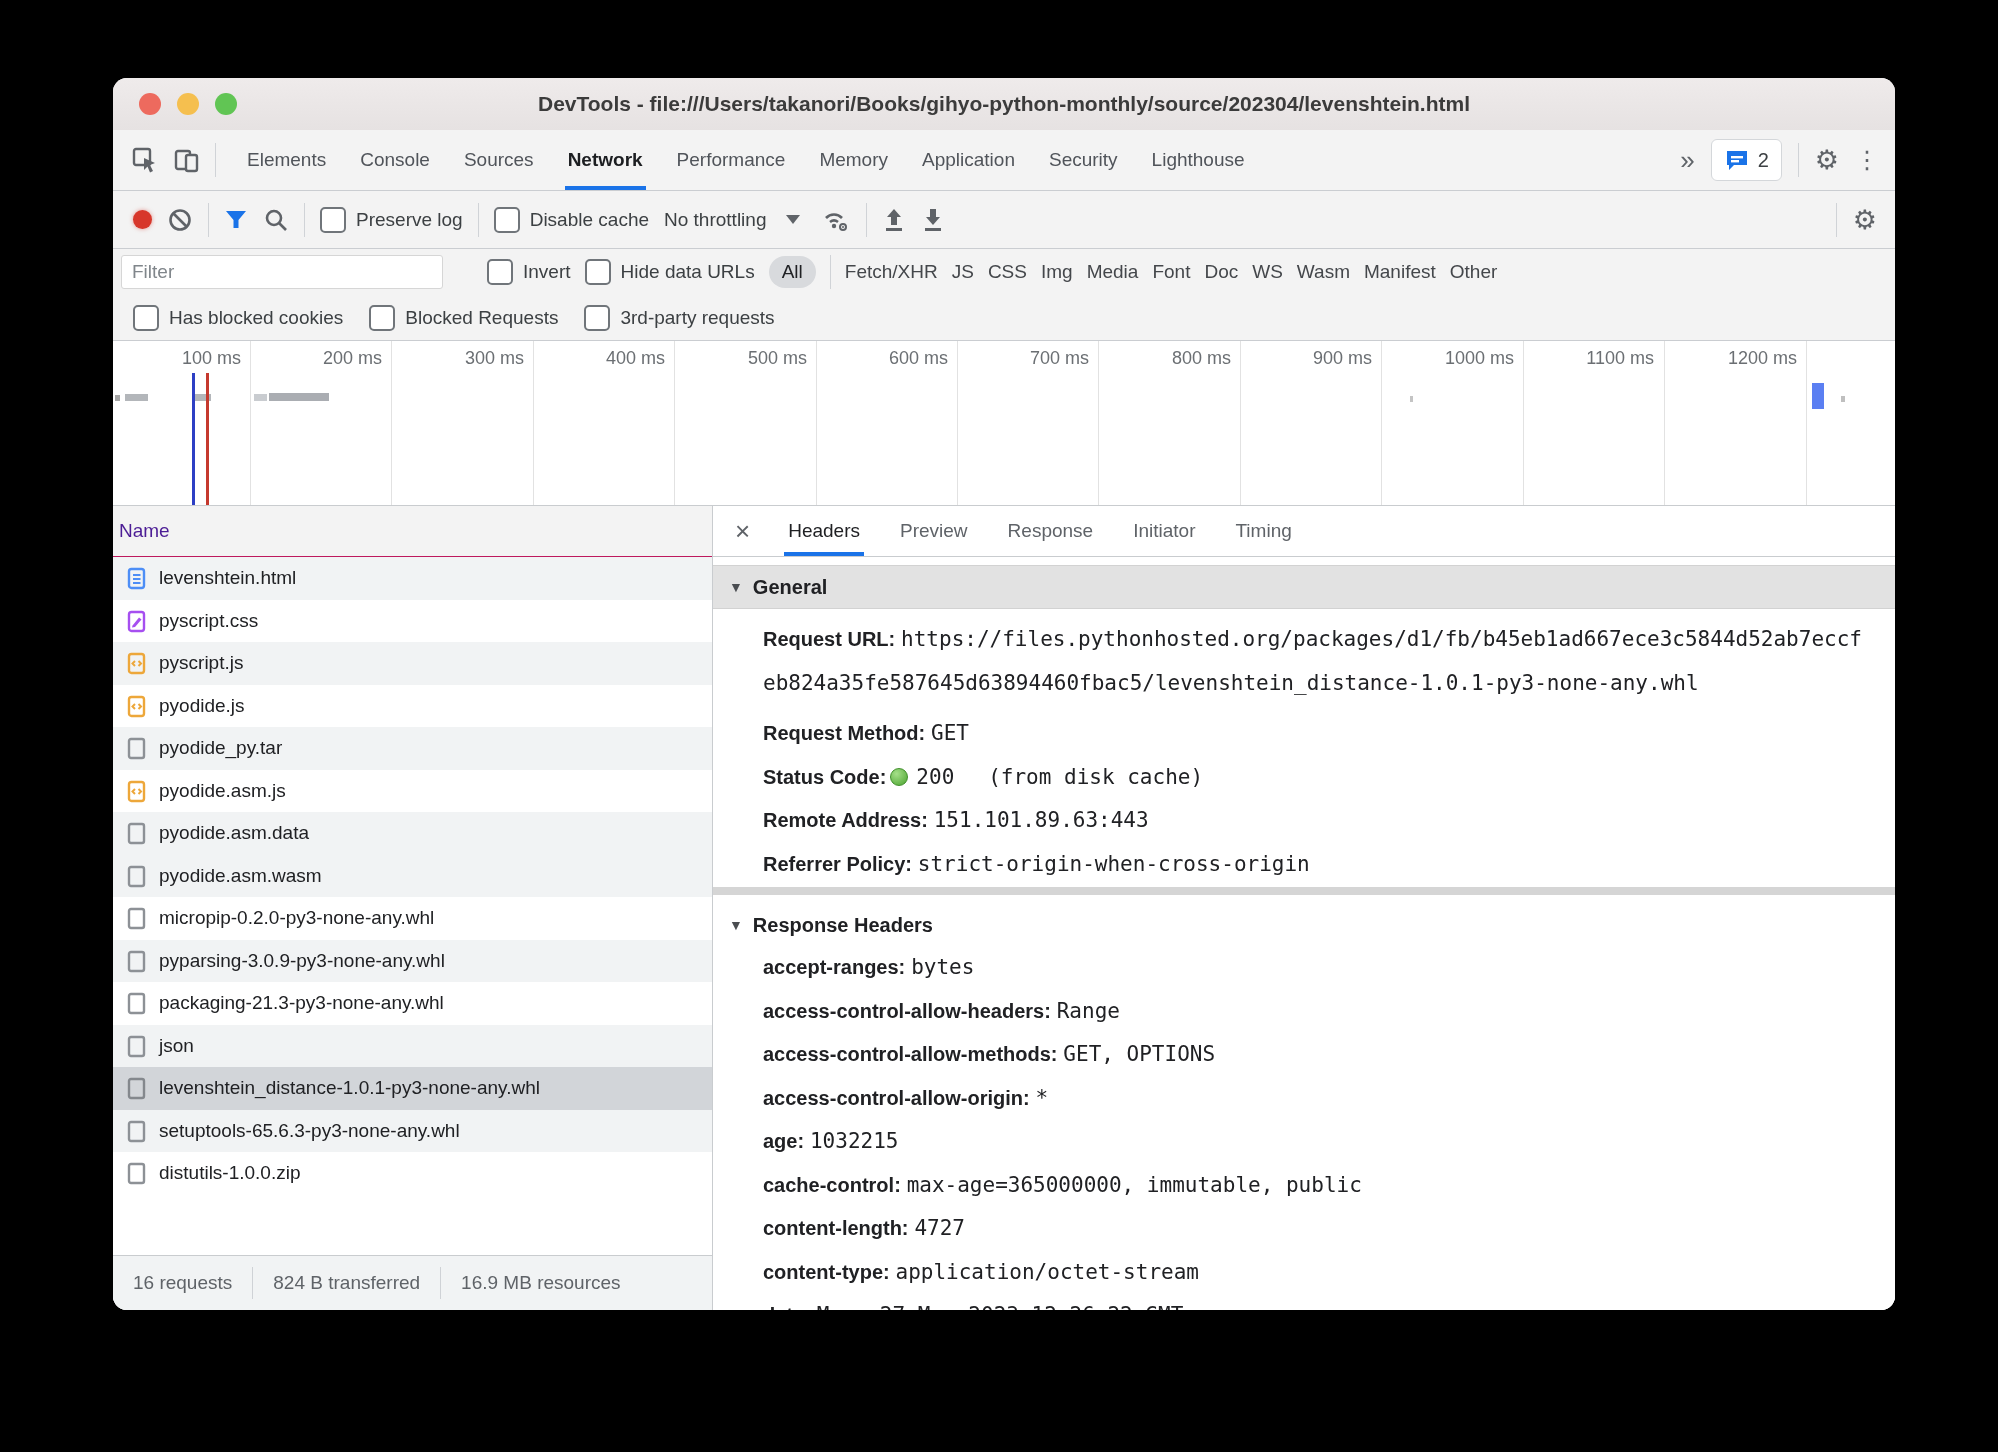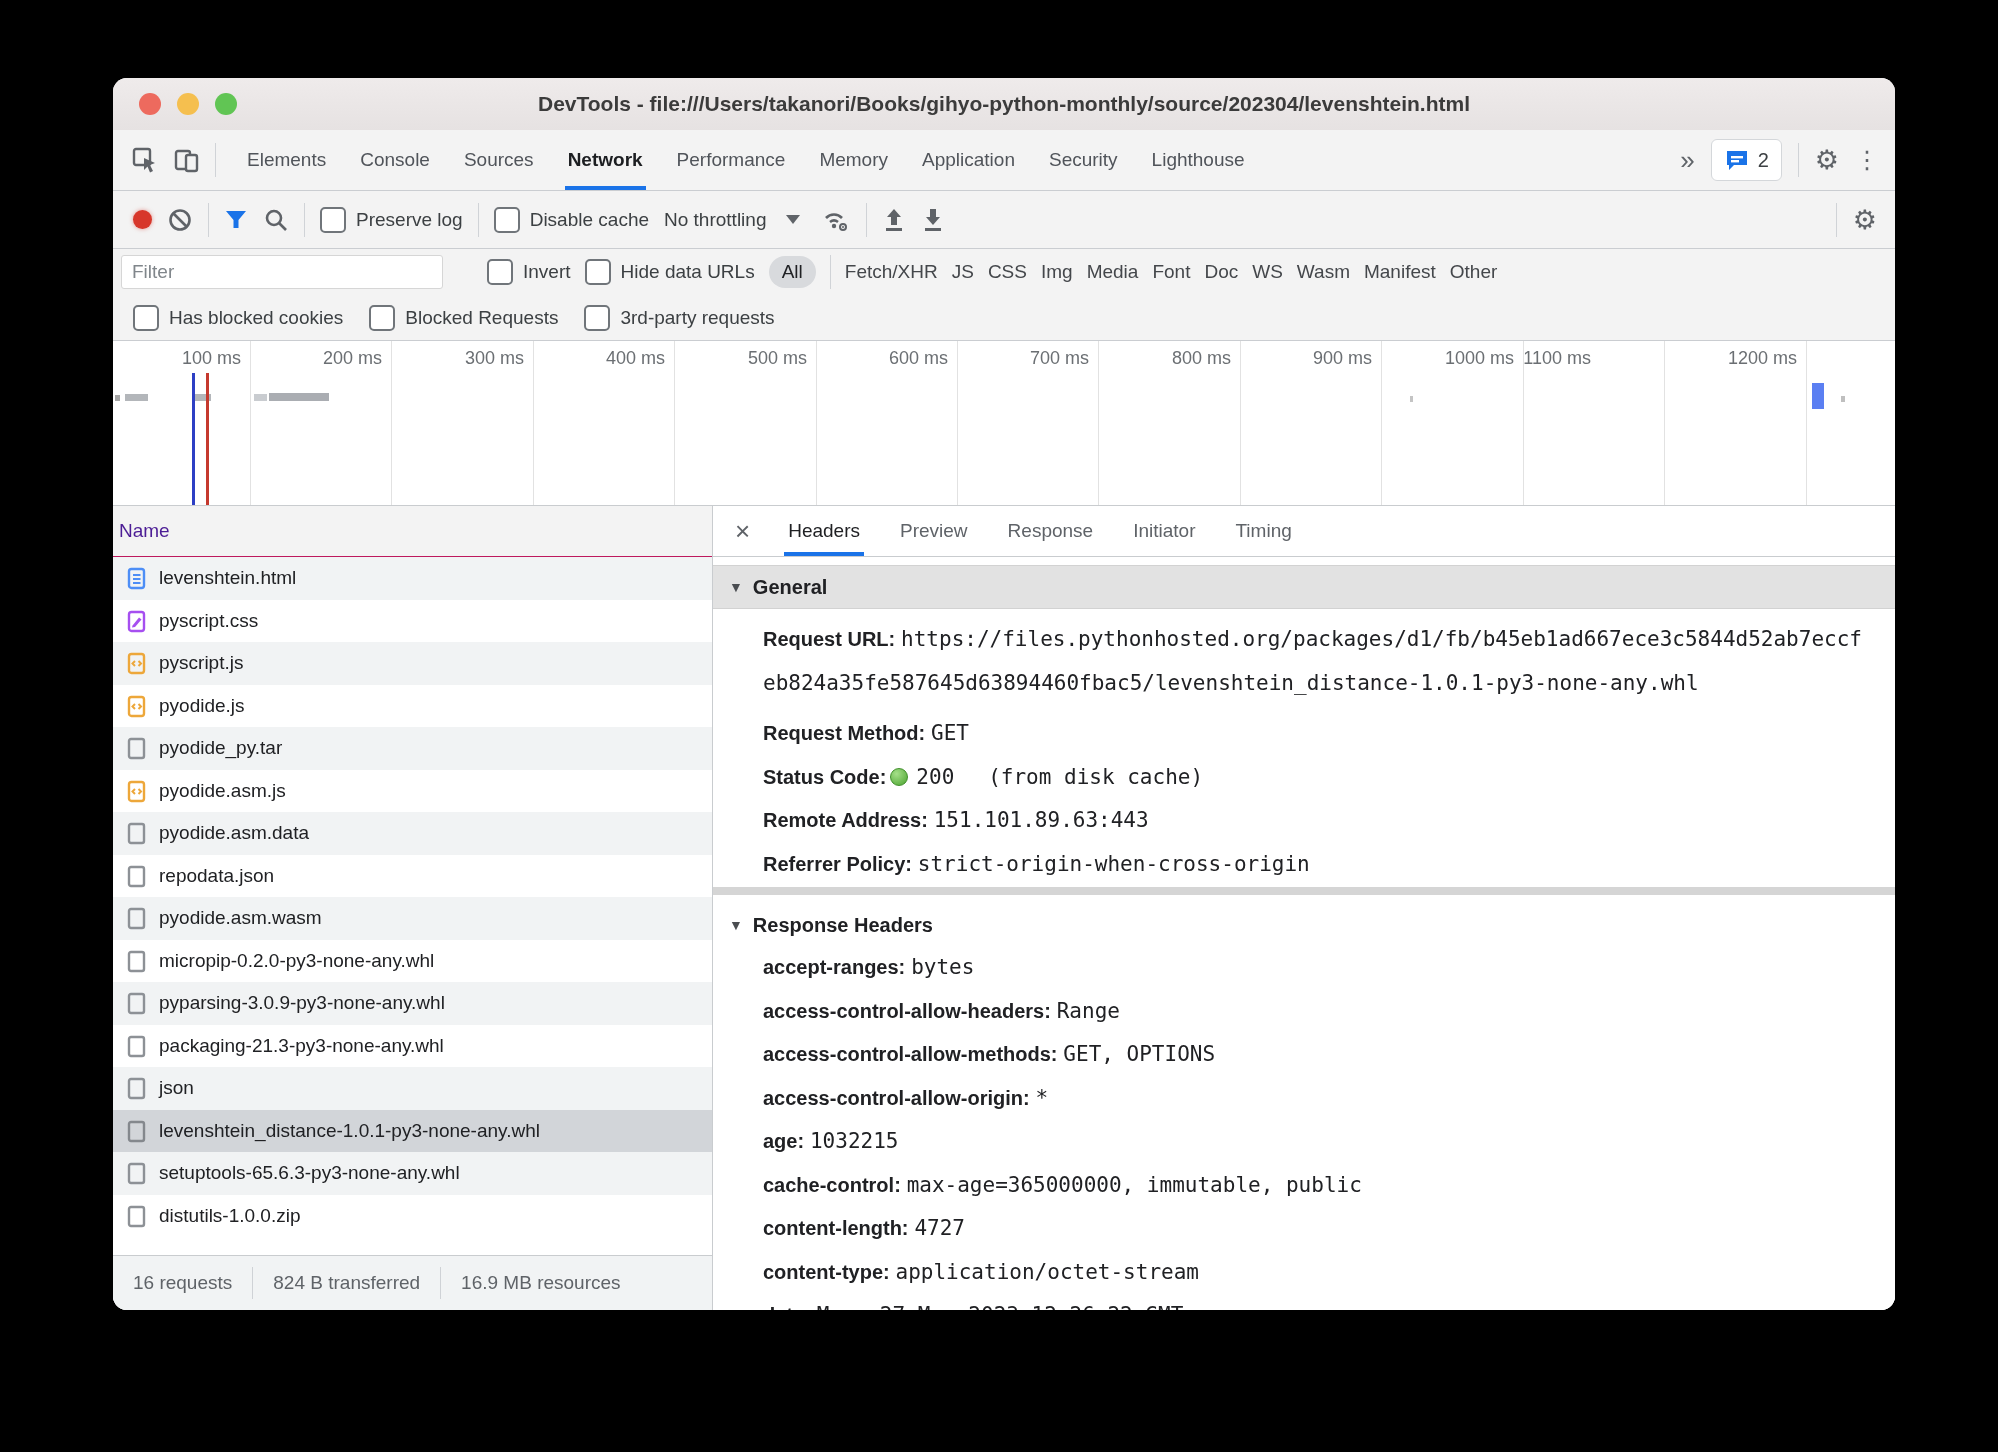--- a/index.html
+++ b/index.html
@@ -270,21 +270,21 @@
     <span class="tick" style="left:8px">100 ms</span>
     <span class="tick" style="left:149px">200 ms</span>
     <span class="tick" style="left:291px">300 ms</span>
     <span class="tick" style="left:432px">400 ms</span>
     <span class="tick" style="left:574px">500 ms</span>
     <span class="tick" style="left:715px">600 ms</span>
     <span class="tick" style="left:856px">700 ms</span>
     <span class="tick" style="left:998px">800 ms</span>
     <span class="tick" style="left:1139px">900 ms</span>
     <span class="tick" style="left:1281px">1000 ms</span>
-    <span class="tick" style="left:1358px">1100 ms</span>
+    <span class="tick" style="left:1421px">1100 ms</span>
     <span class="tick" style="left:1564px">1200 ms</span>
     <span class="tick clipped" style="left:1747px">13</span>
 
     <div class="wfbar" style="left:2px;top:54px;width:5px;height:6px;background:#a6a6a6"></div>
     <div class="wfbar" style="left:12px;top:53px;width:23px;height:7px;background:#b3b6ba"></div>
     <div class="wfbar" style="left:81px;top:53px;width:17px;height:7px;background:#b3b6ba"></div>
     <div class="wfbar" style="left:141px;top:53px;width:13px;height:7px;background:#c9ccd0"></div>
     <div class="wfbar" style="left:156px;top:52px;width:60px;height:8px;background:#aaadb2"></div>
     <div class="wfbar" style="left:1297px;top:55px;width:3px;height:6px;background:#c4c4c4"></div>
     <div class="wfbar" style="left:1699px;top:42px;width:12px;height:26px;background:#5b7ff2"></div>
@@ -339,26 +339,20 @@
               <rect x="2" y="3" width="15" height="19" rx="2.5" fill="none" stroke="#eda73a" stroke-width="2.4"></rect>
               <path d="M8 10 l-2.5 2.5 L8 15 M11.5 10 l2.5 2.5 L11.5 15" fill="none" stroke="#eda73a" stroke-width="2"></path>
             </svg>
           <span>pyodide.asm.js</span>
         </div>
         <div class="row stripe">
           <svg class="ficon" width="20" height="24" viewBox="0 0 20 24">
               <rect x="2" y="3" width="15" height="19" rx="2" fill="none" stroke="#8d9196" stroke-width="2.4"></rect>
             </svg>
           <span>pyodide.asm.data</span>
-        </div>
-        <div class="row">
-          <svg class="ficon" width="20" height="24" viewBox="0 0 20 24">
-              <rect x="2" y="3" width="15" height="19" rx="2" fill="none" stroke="#8d9196" stroke-width="2.4"></rect>
-            </svg>
-          <span>repodata.json</span>
         </div>
         <div class="row stripe">
           <svg class="ficon" width="20" height="24" viewBox="0 0 20 24">
               <rect x="2" y="3" width="15" height="19" rx="2" fill="none" stroke="#8d9196" stroke-width="2.4"></rect>
             </svg>
           <span>pyodide.asm.wasm</span>
         </div>
         <div class="row">
           <svg class="ficon" width="20" height="24" viewBox="0 0 20 24">
               <rect x="2" y="3" width="15" height="19" rx="2" fill="none" stroke="#8d9196" stroke-width="2.4"></rect>

